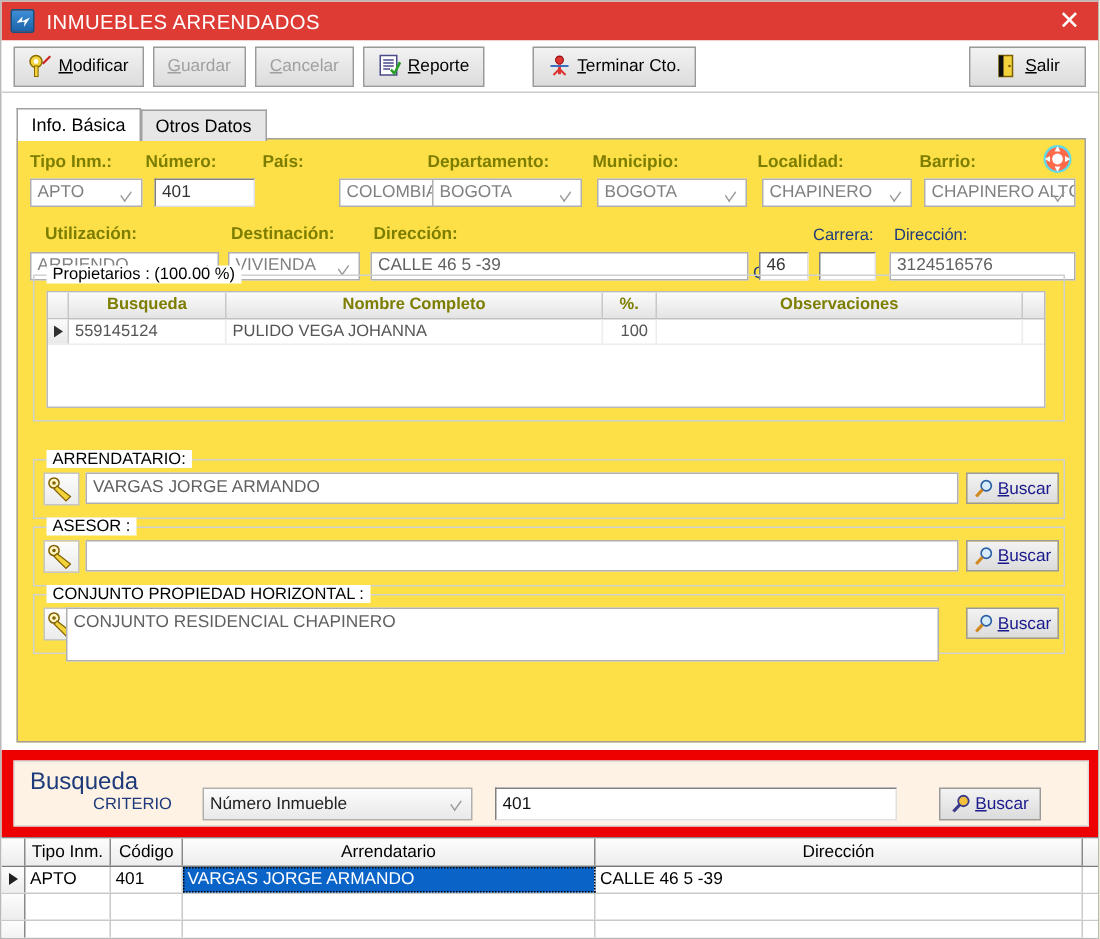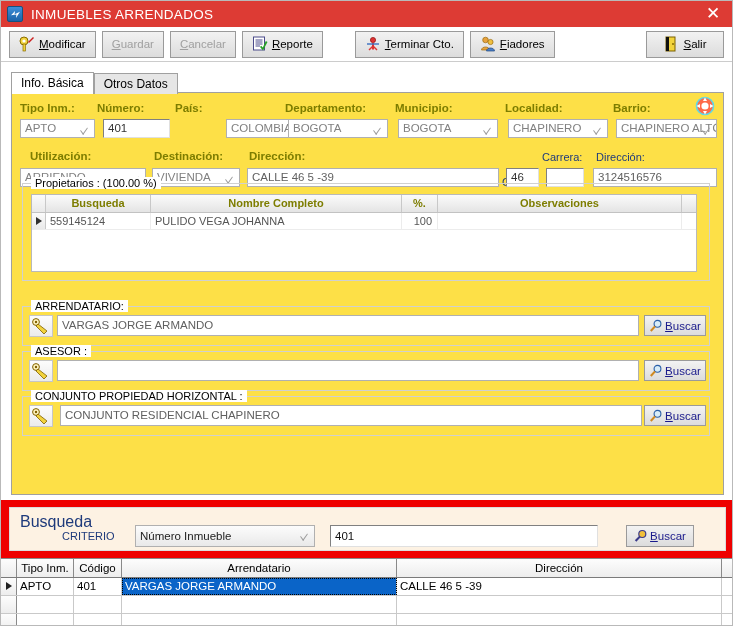--- a/index.html
+++ b/index.html
@@ -425,31 +425,20 @@
           <circle cx="8" cy="4" r="2.6" fill="#d33" stroke="#901010" stroke-width="0.7"></circle>
           <rect x="7" y="6.5" width="2" height="7" fill="#d33"></rect>
           <line x1="2" y1="8" x2="14" y2="8" stroke="#3a6fc0" stroke-width="1.4"></line>
           <line x1="4" y1="14" x2="8" y2="10" stroke="#d33" stroke-width="1.4"></line>
           <line x1="12" y1="14" x2="8" y2="10" stroke="#d33" stroke-width="1.4"></line>
         </svg>
       </span>
       <span class="lbl"><u>T</u>erminar Cto.</span>
     </div>
 
-    <div class="tbtn">
-      <span class="ico">
-        <svg width="16" height="16" viewBox="0 0 16 16">
-          <circle cx="5.5" cy="4" r="2.8" fill="#e8a33d" stroke="#9a6a10" stroke-width="0.7"></circle>
-          <path d="M1.5 14 C1.5 10 9.5 10 9.5 14 Z" fill="#e8a33d" stroke="#9a6a10" stroke-width="0.7"></path>
-          <circle cx="10.5" cy="6" r="2.6" fill="#f0c040" stroke="#9a6a10" stroke-width="0.7"></circle>
-          <path d="M6.5 15 C6.5 11 14.5 11 14.5 15 Z" fill="#4a7fc8" stroke="#20487f" stroke-width="0.7"></path>
-        </svg>
-      </span>
-      <span class="lbl"><u>F</u>iadores</span>
-    </div>
 
     <div class="spacer-grow"></div>
 
     <div class="tbtn" style="min-width:78px;margin-right:0;">
       <span class="ico">
         <svg width="16" height="16" viewBox="0 0 16 16">
           <rect x="3" y="1" width="9" height="14" fill="#f2d33c" stroke="#7a6000" stroke-width="1"></rect>
           <rect x="3" y="1" width="3" height="14" fill="#101010"></rect>
           <circle cx="10" cy="8" r="0.9" fill="#7a6000"></circle>
         </svg>
@@ -571,21 +560,21 @@
 
     <div class="group" style="left:10px; top:303px; width:688px; height:40px;">
       <div class="gtitle">CONJUNTO PROPIEDAD HORIZONTAL :</div>
       <div class="keybtn" style="left:6px; top:8px;">
         <svg width="22" height="20" viewBox="0 0 22 20">
           <circle cx="6" cy="6" r="3.4" fill="#fff5c0" stroke="#806000" stroke-width="1"></circle>
           <circle cx="6" cy="6" r="1.2" fill="#806000"></circle>
           <path d="M8 8 L17 15 L14 18 L6 10 Z" fill="#f2d33c" stroke="#806000" stroke-width="0.8"></path>
         </svg>
       </div>
-      <div class="fld" style="left:37px; top:8px; width:582px; height:21px; line-height:19px;">CONJUNTO RESIDENCIAL CHAPINERO</div>
+      <div class="fld" style="left:21px; top:8px; width:582px; height:36px; line-height:19px;">CONJUNTO RESIDENCIAL CHAPINERO</div>
       <div class="buscar-btn" style="left:621px; top:8px; width:62px;">
         <span class="ico" style="width:14px;height:14px;">
           <svg width="14" height="14" viewBox="0 0 14 14">
             <circle cx="8.5" cy="4.8" r="3.4" fill="#d7ecf8" stroke="#2a5fa8" stroke-width="1.1"></circle>
             <line x1="6" y1="7.4" x2="1.8" y2="12" stroke="#d08a20" stroke-width="2.1"></line>
           </svg>
         </span>
         <span><u>B</u>uscar</span>
       </div>
     </div>

